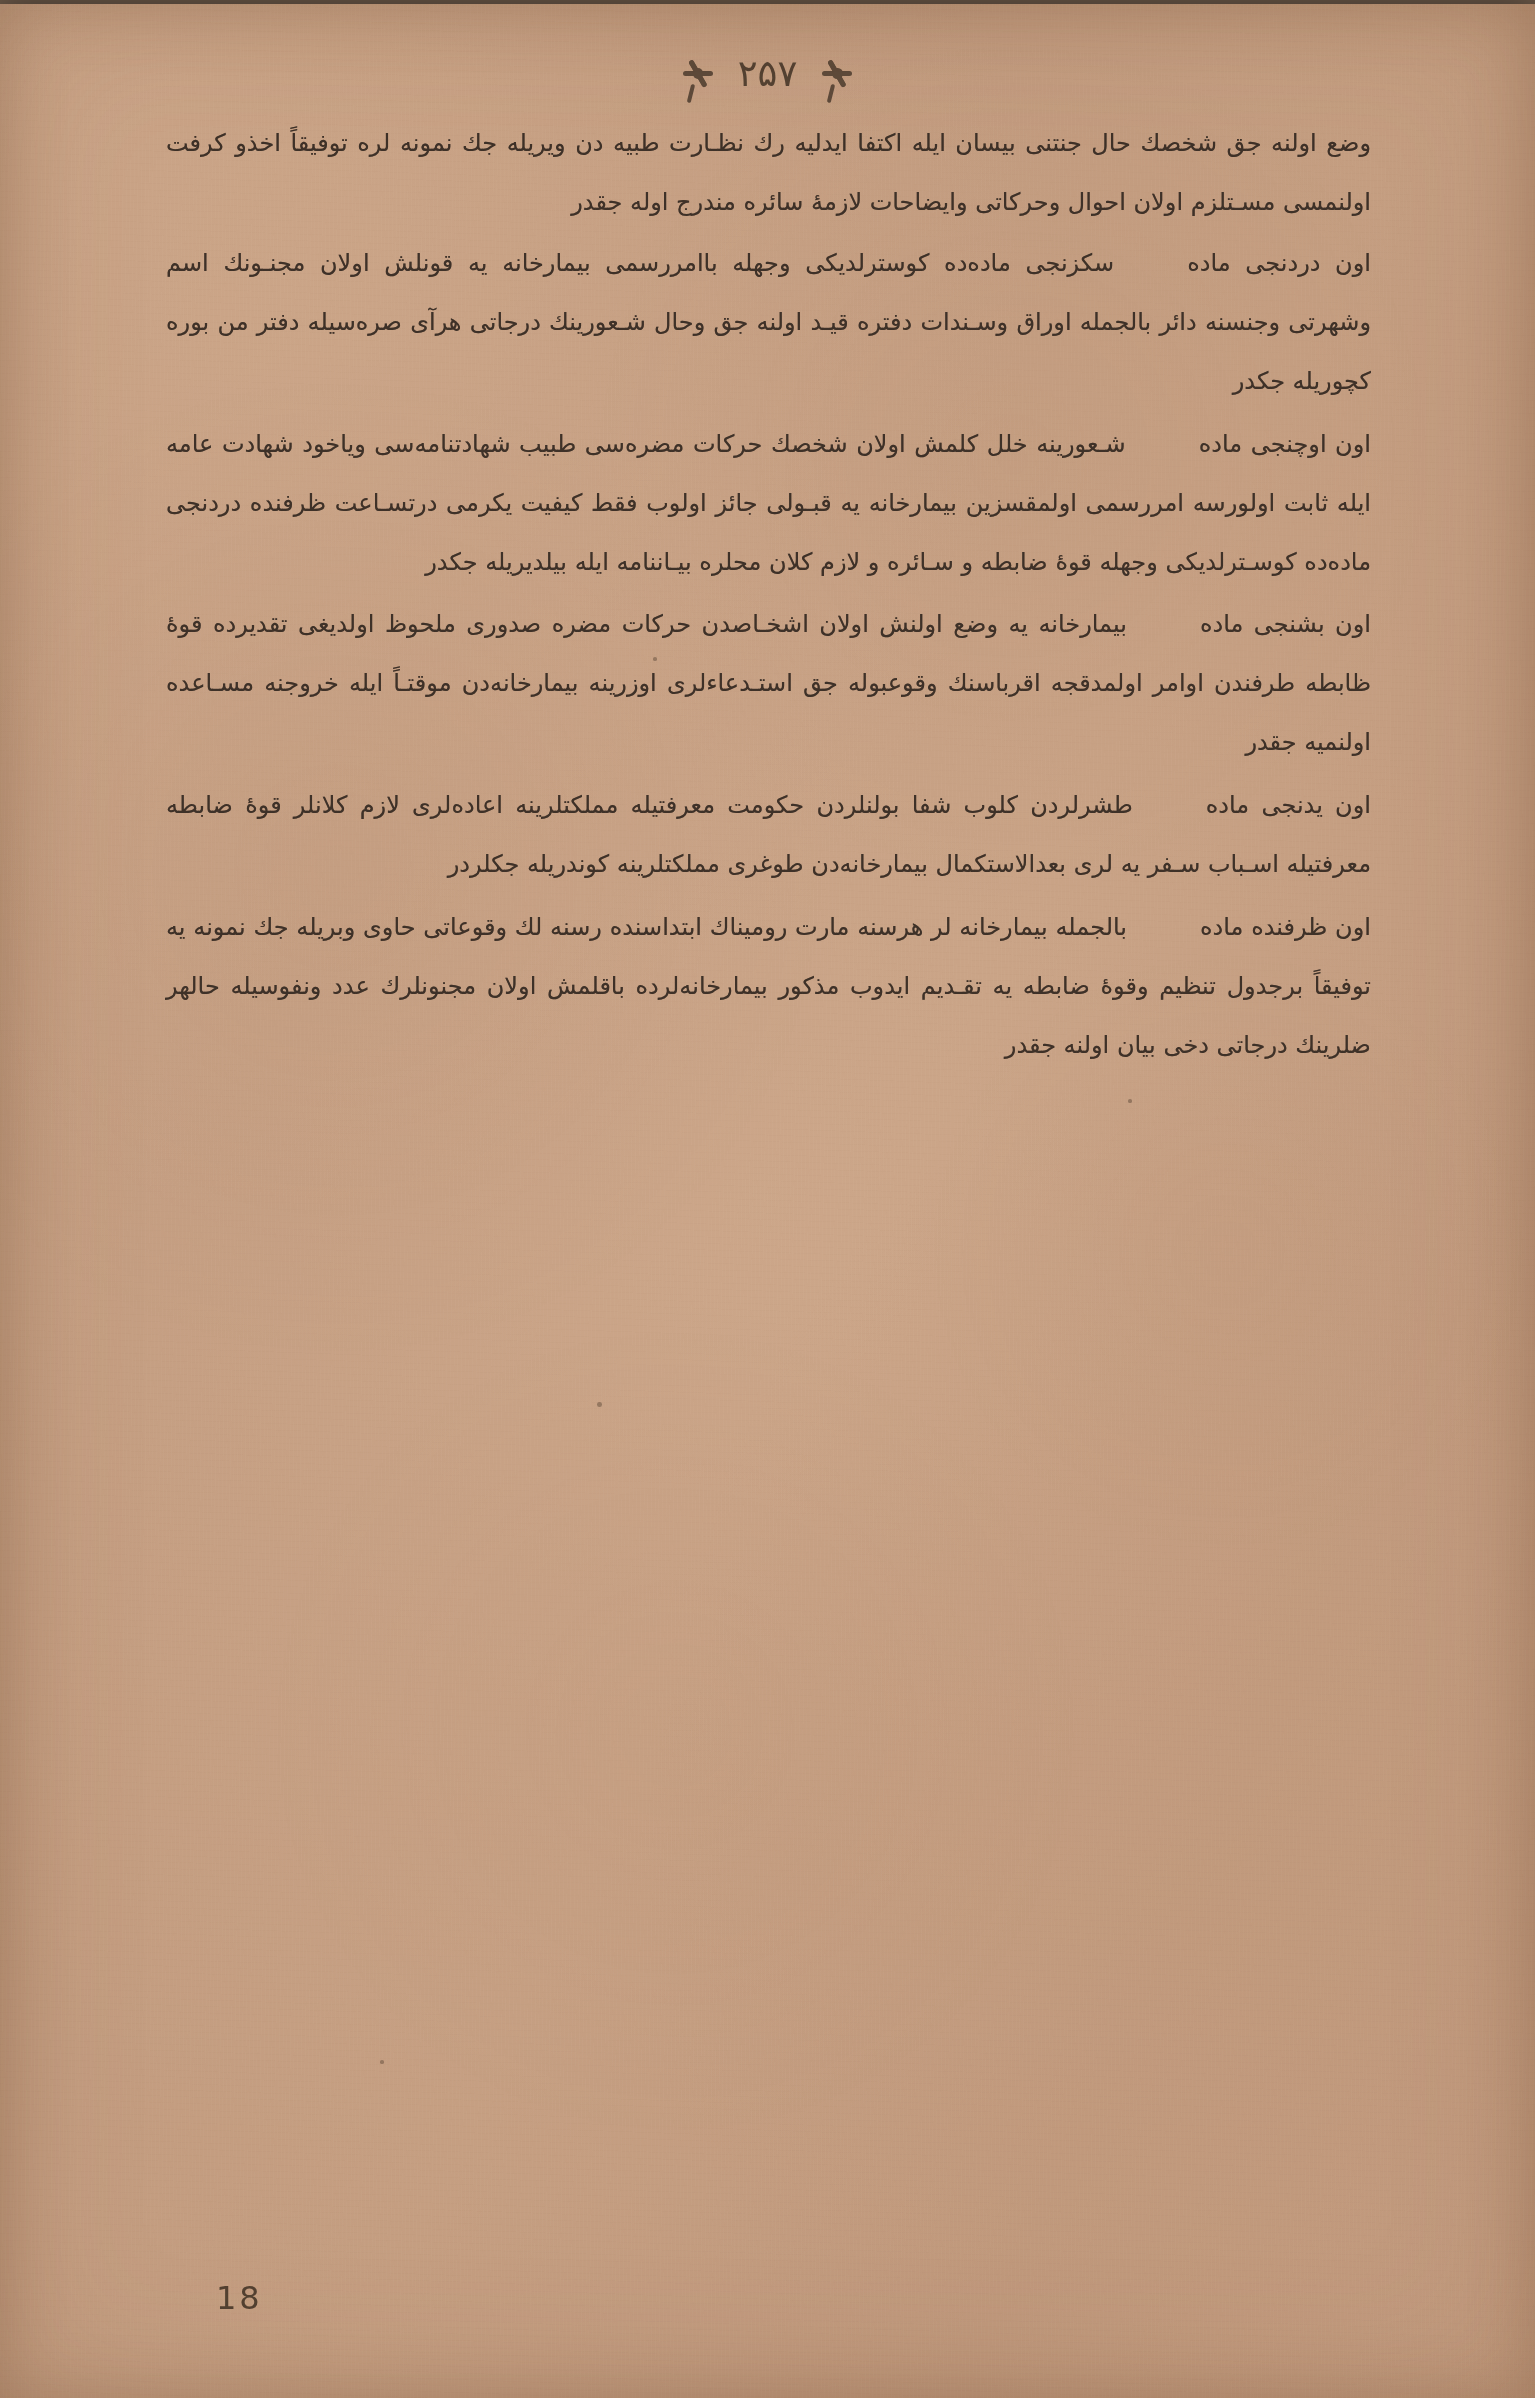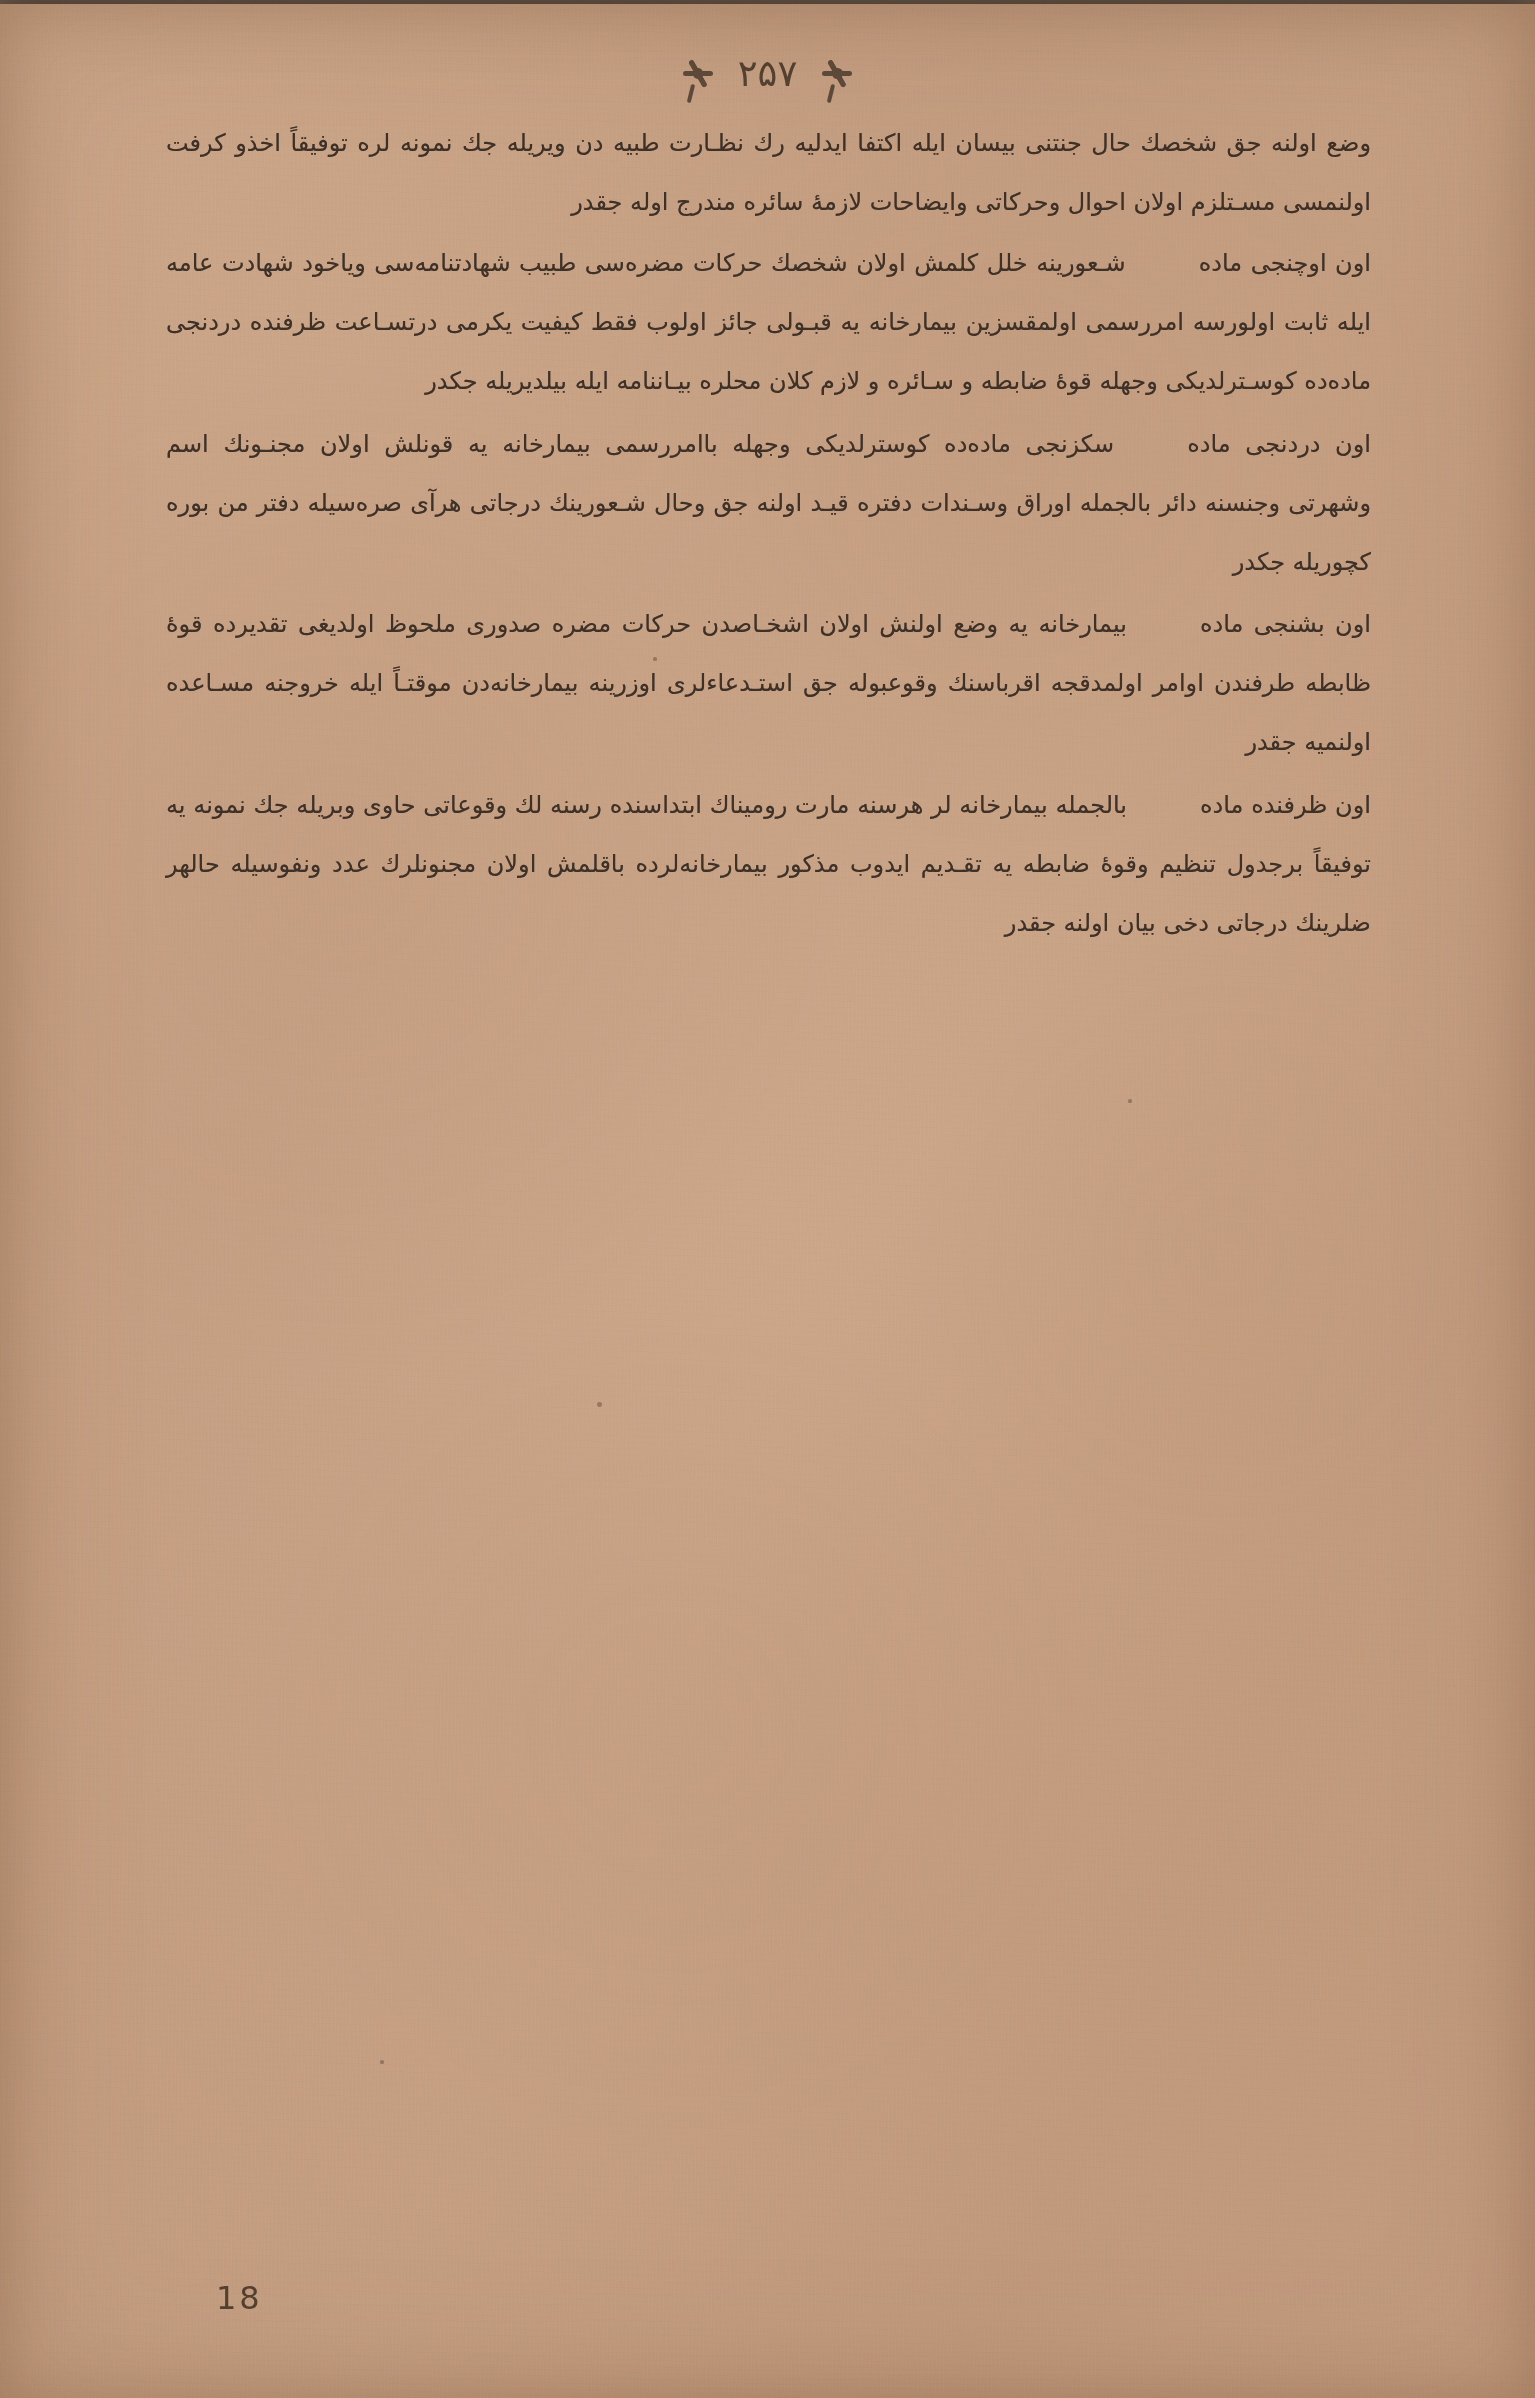--- a/index.html
+++ b/index.html
@@ -186,32 +186,35 @@
     </span>
   </div>
 
   <div class="body-text">
 
     <p class="para first">
       <span>وضع اولنه جق شخصك حال جنتنی بیسان ایله اکتفا ایدلیه رك نظـارت طبیه دن ویریله جك نمونه لره توفیقاً اخذو کرفت اولنمسی مسـتلزم اولان احوال وحرکاتی وایضاحات لازمهٔ سائره مندرج اوله جقدر</span>
     </p>
 
     <p class="para">
+      <span class="article-label">اون دردنجی ماده</span><span class="gap"></span><span>سکزنجی مادەده کوسترلدیکی وجهله باامررسمی بیمارخانه یه قونلش اولان مجنـونك اسم وشهرتی وجنسنه دائر بالجمله اوراق وسـندات دفتره قیـد اولنه جق وحال شـعورینك درجاتی هرآی صرەسیله دفتر من بوره کچوریله جکدر</span>
+    </p>
+
+    <p class="para">
       <span class="article-label">اون اوچنجی ماده</span><span class="gap"></span><span>شـعورینه خلل کلمش اولان شخصك حرکات مضرەسی طبیب شهادتنامەسی ویاخود شهادت عامه ایله ثابت اولورسه امررسمی اولمقسزین بیمارخانه یه قبـولی جائز اولوب فقط کیفیت یکرمی درتسـاعت ظرفنده دردنجی مادەده کوسـترلدیکی وجهله قوهٔ ضابطه و سـائره و لازم کلان محلره بیـاننامه ایله بیلدیریله جکدر</span>
     </p>
 
     <p class="para">
-      <span class="article-label">اون دردنجی ماده</span><span class="gap"></span><span>سکزنجی مادەده کوسترلدیکی وجهله باامررسمی بیمارخانه یه قونلش اولان مجنـونك اسم وشهرتی وجنسنه دائر بالجمله اوراق وسـندات دفتره قیـد اولنه جق وحال شـعورینك درجاتی هرآی صرەسیله دفتر من بوره کچوریله جکدر</span>
-    </p>
-
-    <p class="para">
       <span class="article-label">اون بشنجی ماده</span><span class="gap"></span><span>بیمارخانه یه وضع اولنش اولان اشخـاصدن حرکات مضره صدوری ملحوظ اولدیغی تقدیرده قوهٔ ظابطه طرفندن اوامر اولمدقجه اقرباسنك وقوعبوله جق استـدعاءلری اوزرینه بیمارخانەدن موقتـاً ایله خروجنه مسـاعده اولنمیه جقدر</span>
     </p>
 
 
+    <p class="para">
+      <span class="article-label">اون یدنجی ماده</span><span class="gap"></span><span>طشرلردن کلوب شفا بولنلردن حکومت معرفتیله مملکتلرینه اعادەلری لازم کلانلر قوهٔ ضابطه معرفتیله اسـباب سـفر یه لری بعدالاستکمال بیمارخانەدن طوغری مملکتلرینه کوندریله جکلردر</span>
+    </p>
 
 
     <p class="para">
       <span class="article-label">اون ظرفنده ماده</span><span class="gap"></span><span>بالجمله بیمارخانه لر هرسنه مارت رومیناك ابتداسنده رسنه لك وقوعاتی حاوی وبریله جك نمونه یه توفیقاً برجدول تنظیم وقوهٔ ضابطه یه تقـدیم ایدوب مذکور بیمارخانەلرده باقلمش اولان مجنونلرك عدد ونفوسیله حالهر ضلرینك درجاتی دخی بیان اولنه جقدر</span>
     </p>
 
   </div>
 
   <div class="signature">18</div>
 

